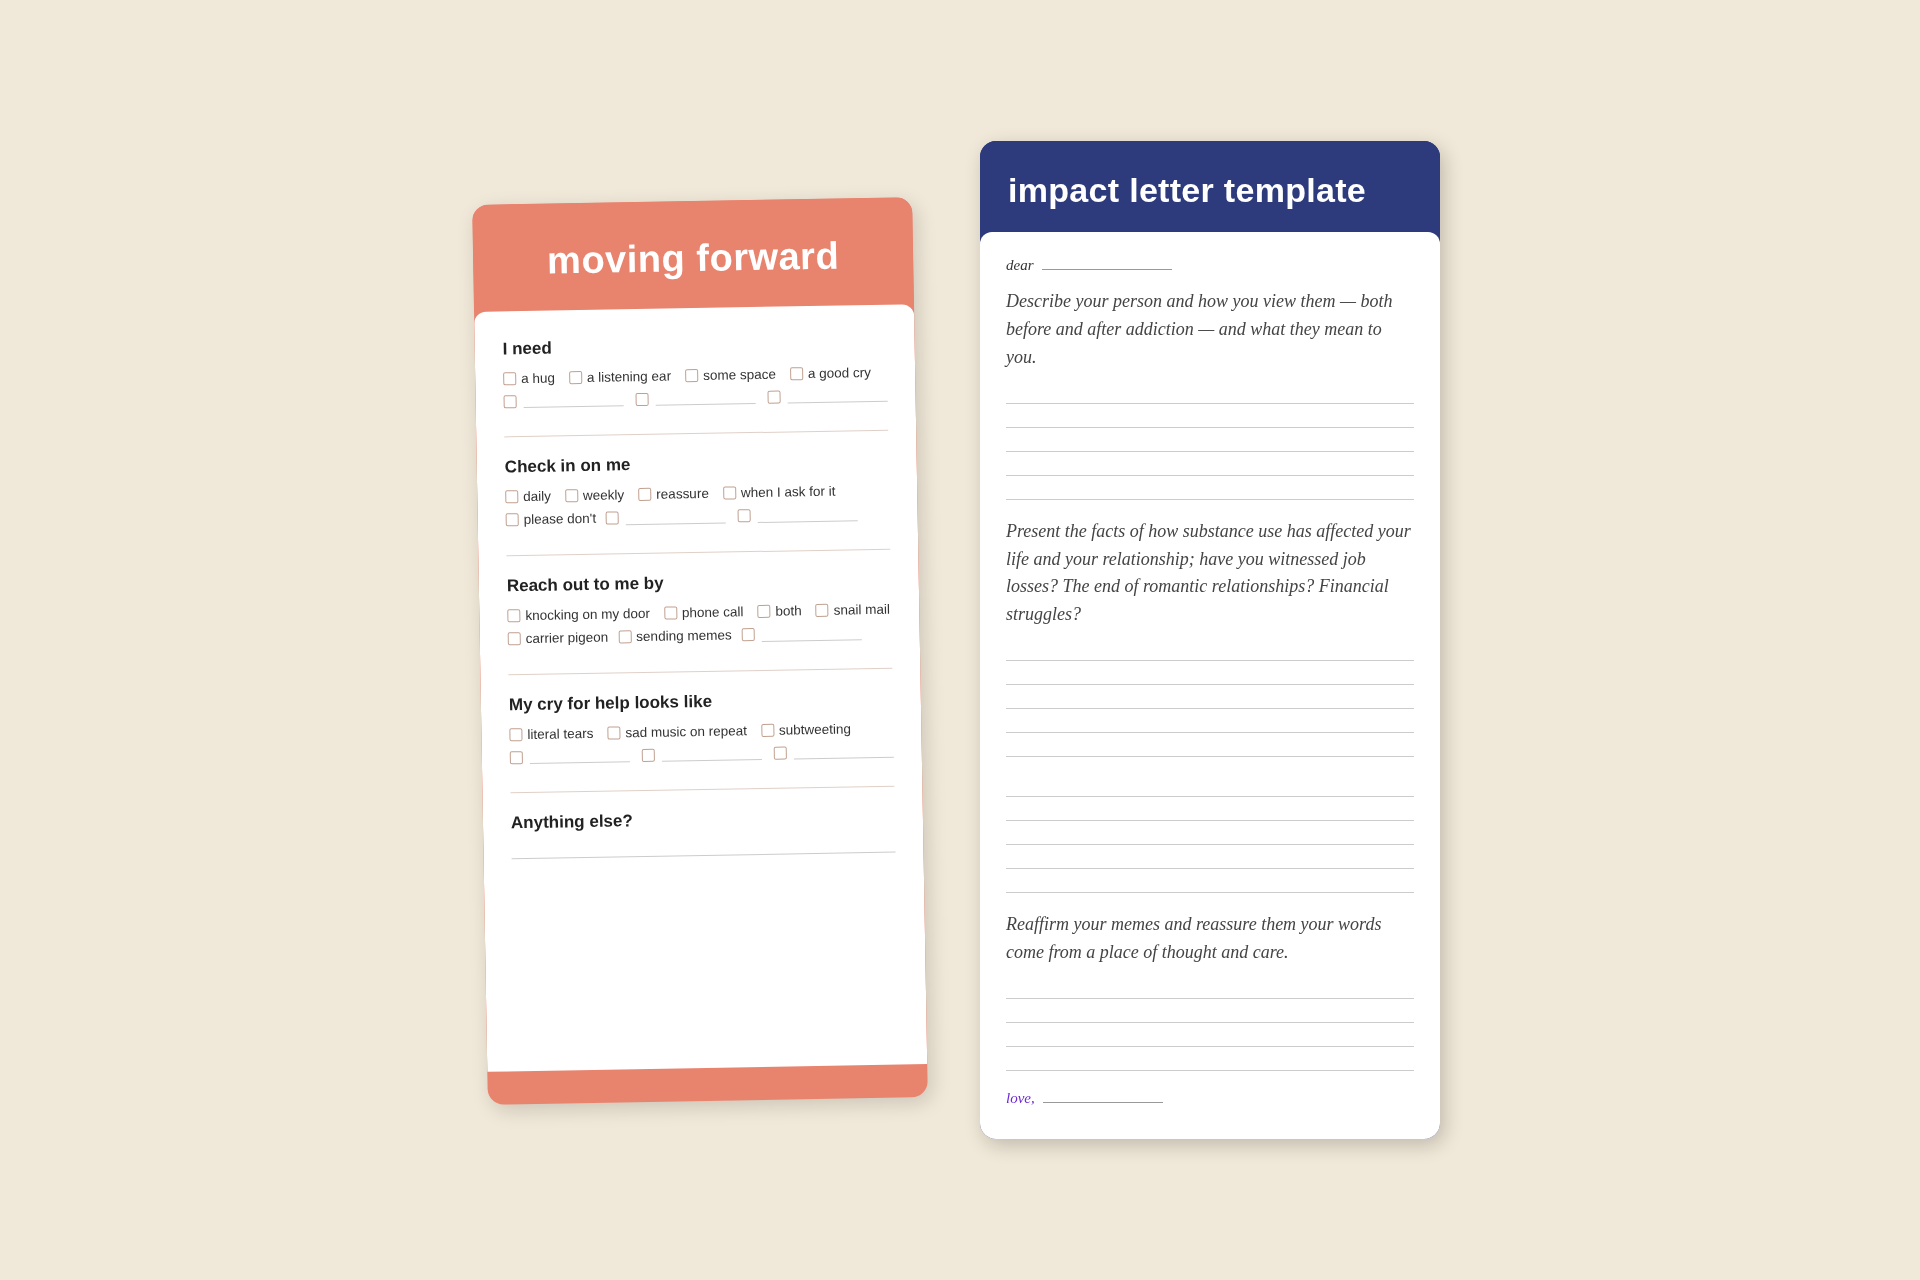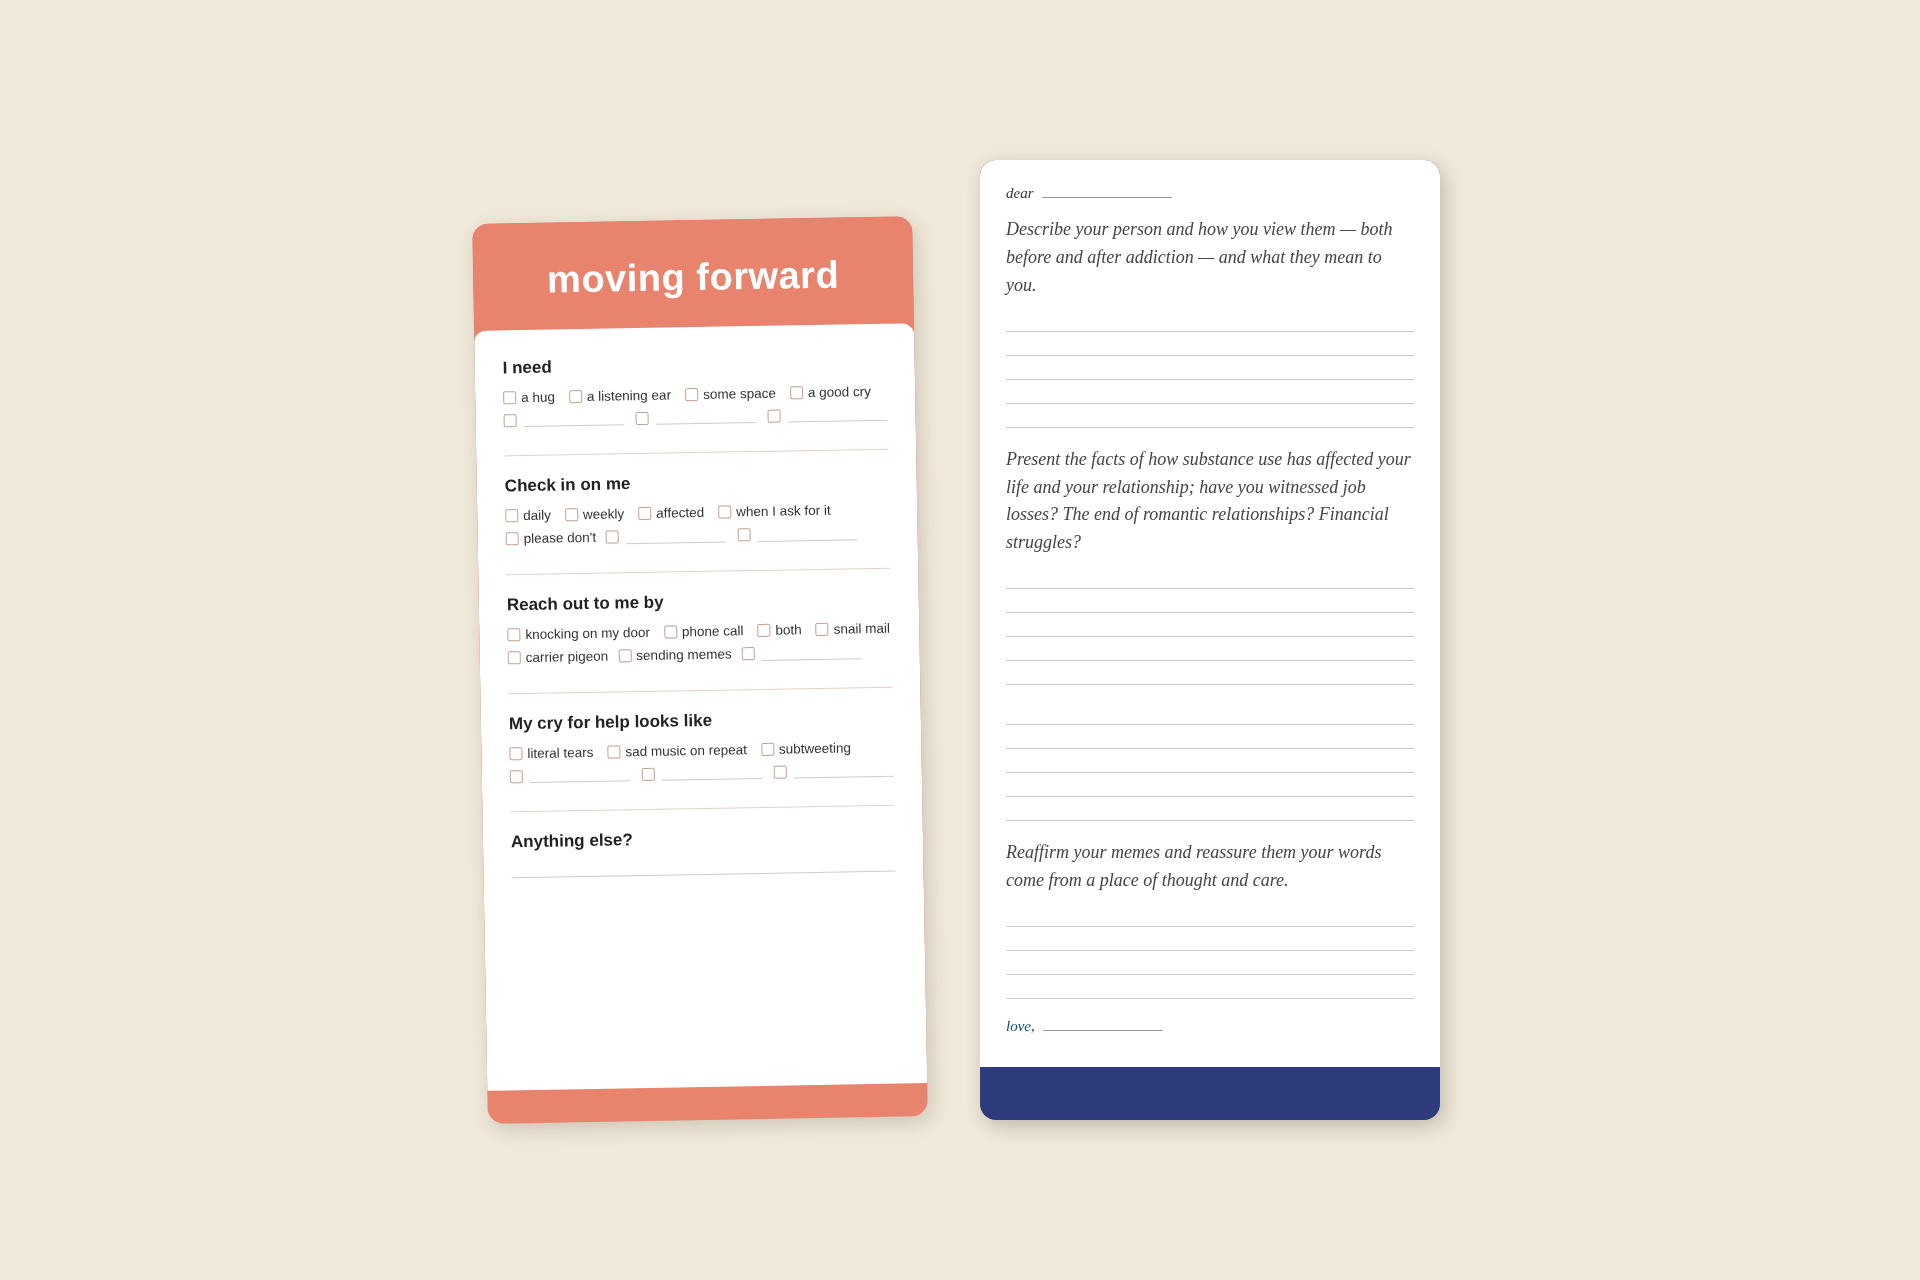--- a/index.html
+++ b/index.html
@@ -182,21 +182,21 @@
     .love-line {
       display: flex;
       align-items: baseline;
       gap: 8px;
       margin-top: 16px;
     }
     .love-label {
       font-family: 'Georgia', serif;
       font-style: italic;
       font-size: 15px;
-      color: #0c4a6e;
+      color: #6d28d9;
     }
     .love-blank {
       border-bottom: 1.5px solid #999;
       width: 120px;
       height: 14px;
     }
   </style>
 </head>
 <body>
 
@@ -252,21 +252,21 @@
           <div class="checkbox-item">
             <div class="checkbox-box"></div>
             <span>daily</span>
           </div>
           <div class="checkbox-item">
             <div class="checkbox-box"></div>
             <span>weekly</span>
           </div>
           <div class="checkbox-item">
             <div class="checkbox-box"></div>
-            <span>affected</span>
+            <span>reassure</span>
           </div>
           <div class="checkbox-item">
             <div class="checkbox-box"></div>
             <span>when I ask for it</span>
           </div>
         </div>
         <div class="extra-row">
           <div class="checkbox-item">
             <div class="checkbox-box"></div>
             <span>please don't</span>
@@ -358,20 +358,23 @@
 
       <div class="section">
         <div class="section-title">Anything else?</div>
         <span class="blank-line-full"></span>
       </div>
 
     </div>
   </div>
 
   <div class="right-card">
+    <div class="right-card-header">
+      <h1>impact letter template</h1>
+    </div>
     <div class="right-card-body">
 
       <div class="dear-line">
         <span class="dear-label">dear</span>
         <div class="dear-blank"></div>
       </div>
 
       <div class="letter-section">
         <div class="prompt-text">Describe your person and how you view them — both before and after addiction — and what they mean to you.</div>
         <div class="write-lines">

